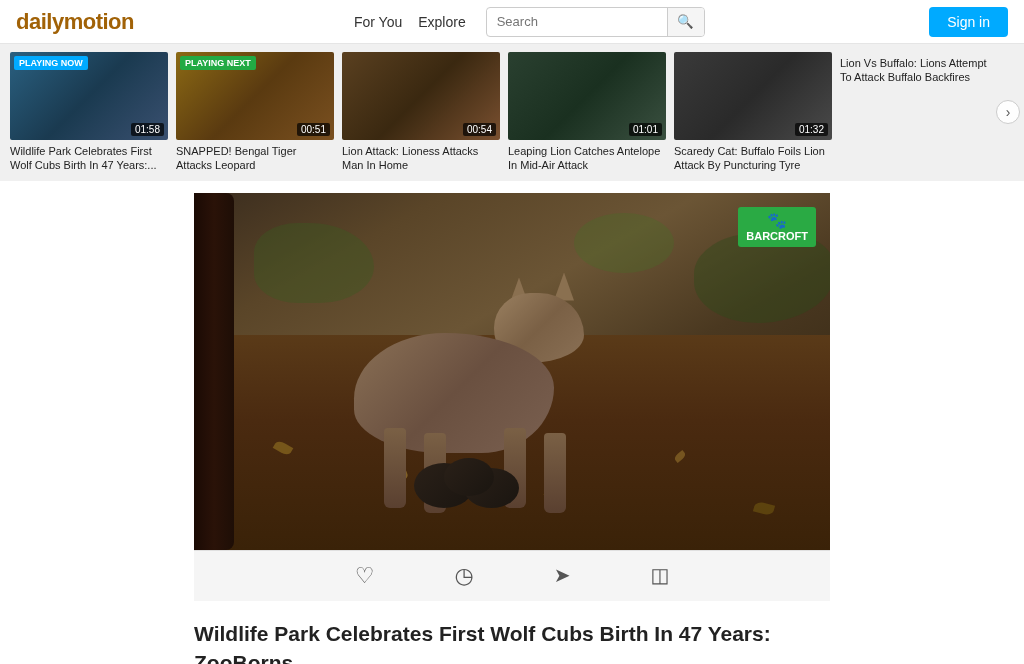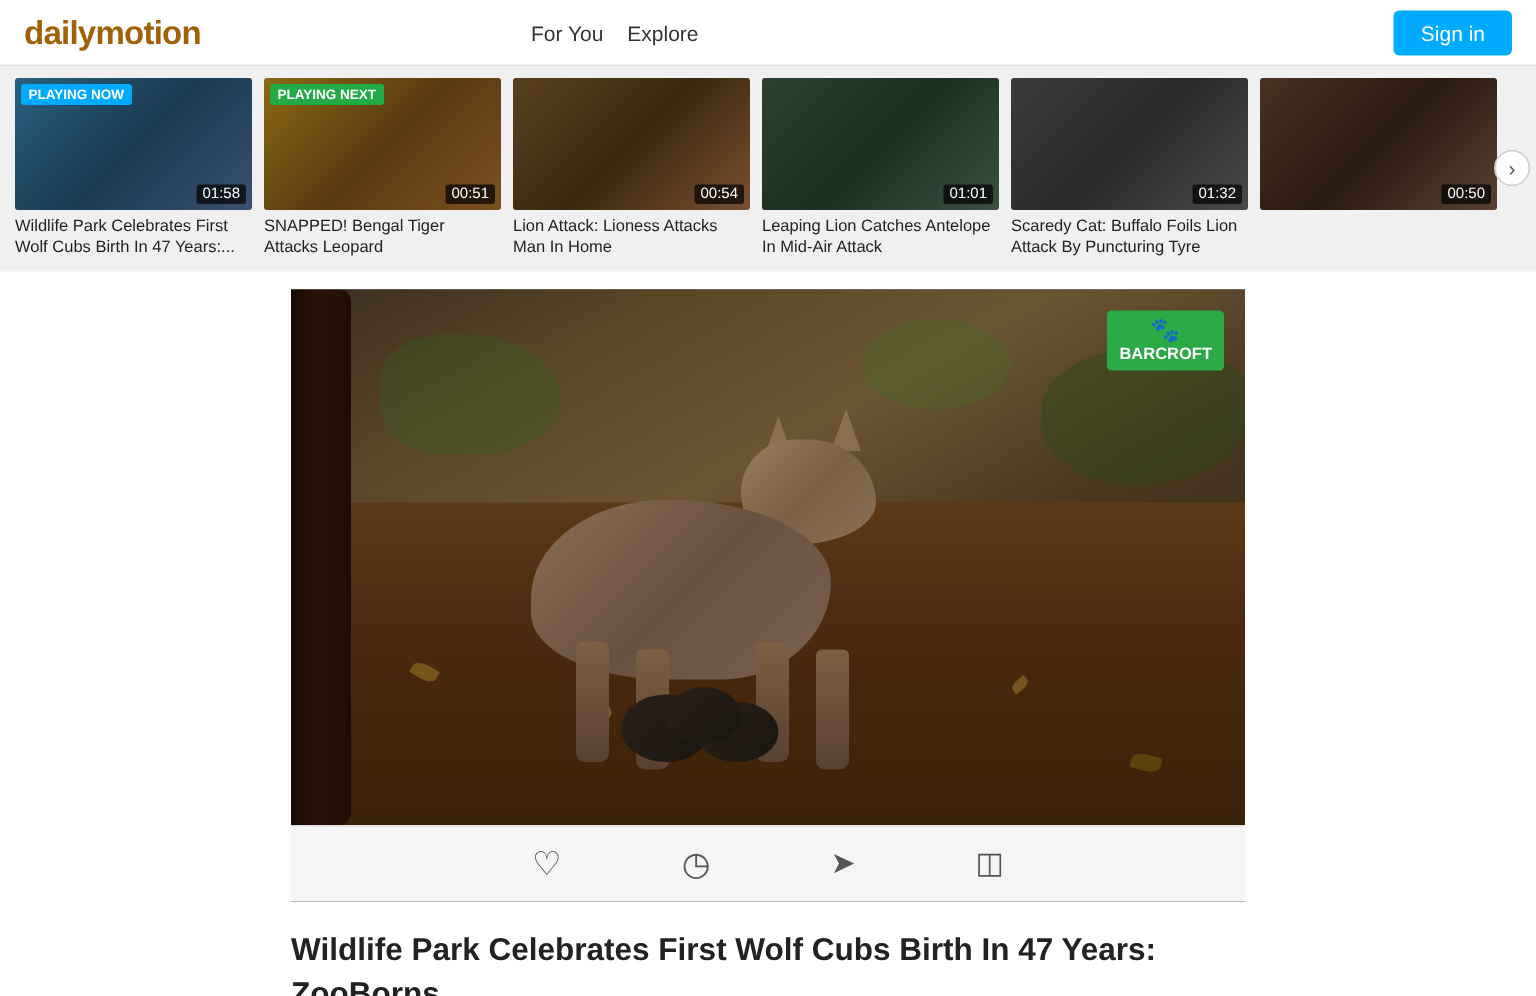--- a/index.html
+++ b/index.html
@@ -347,20 +347,26 @@
 <body>
 
 <header class="header">
   <div class="logo">
     <span>dailymotion</span>
   </div>
   <nav class="nav-links">
     <a class="nav-link">For You</a>
     <a class="nav-link">Explore</a>
   </nav>
+  <div class="search-bar">
+    <input class="search-input" type="text" placeholder="Search" style="">
+    <button class="search-btn">
+      <span>🔍</span>
+    </button>
+  </div>
   <button class="signin-btn">Sign in</button>
 </header>
 
 <div class="playlist-strip">
 
   <div class="playlist-item">
     <div class="playlist-thumb playing-now-thumb">
       <span class="playlist-badge">Playing now</span>
       <span class="playlist-duration">01:58</span>
     </div>
@@ -385,23 +391,21 @@
     </div>
     <div class="playlist-title">Leaping Lion Catches Antelope In Mid-Air Attack</div>
   </div>
   <div class="playlist-item">
     <div class="playlist-thumb thumb-buffalo">
       <span class="playlist-duration">01:32</span>
     </div>
     <div class="playlist-title">Scaredy Cat: Buffalo Foils Lion Attack By Puncturing Tyre</div>
   </div>
   <div class="playlist-item">
-    <div class="playlist-thumb thumb-lionbuffalo">
-      <span class="playlist-duration">00:50</span>
-    </div>
+    <div class="playlist-title">Lion Vs Buffalo: Lions Attempt To Attack Buffalo Backfires</div>
   </div>
   <button class="playlist-nav-btn">›</button>
 </div>
 
 <div class="main-content">
 
   <div class="video-player-wrap">
     <div class="video-player">
       <div class="wolf-scene">
 

